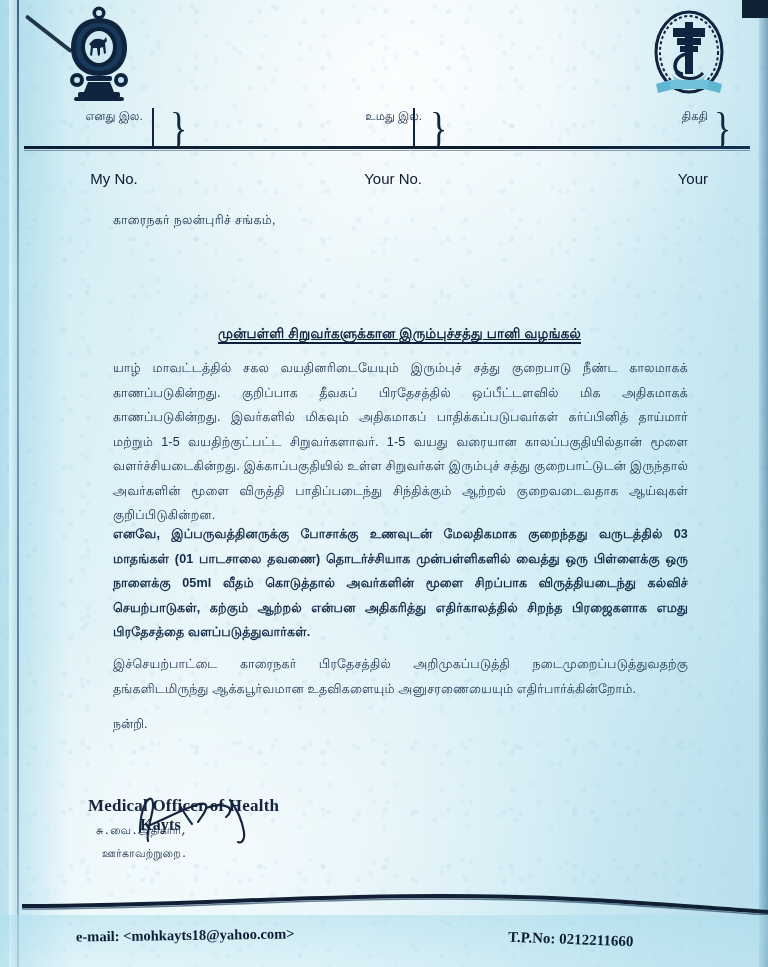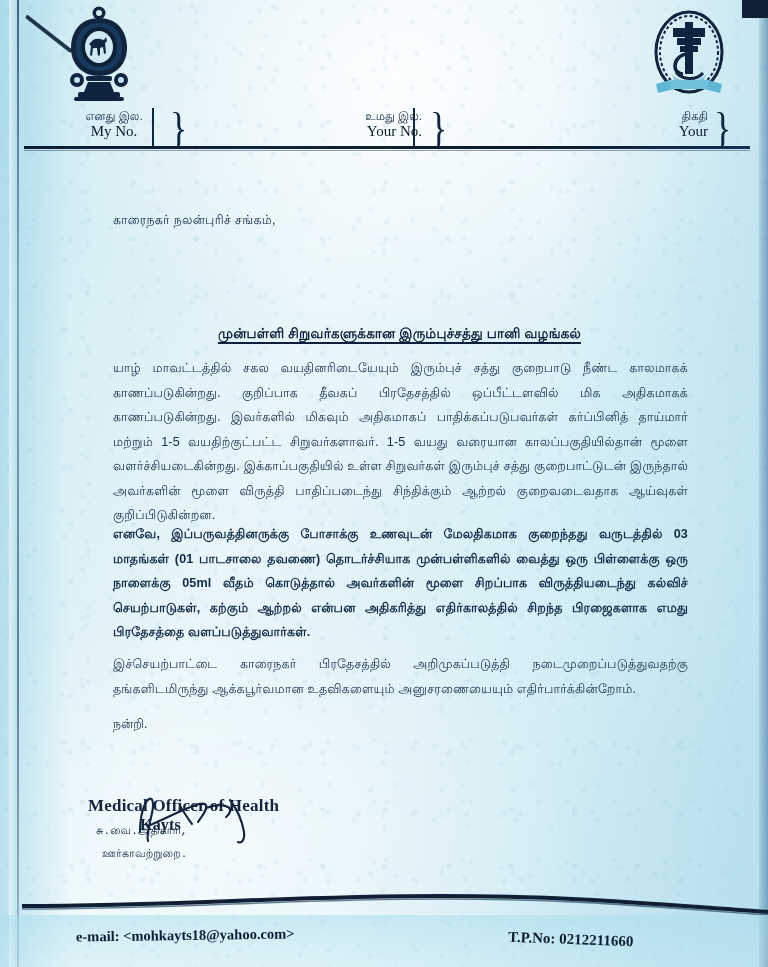--- a/index.html
+++ b/index.html
@@ -132,23 +132,24 @@
     position: absolute;
     text-align: right;
     line-height: 1.12;
   }
   .ref-ta {
     font-family: "Liberation Sans", sans-serif;
     font-size: 11.5px;
     color: #0f2540;
   }
   .ref-en {
-    font-family: Liberation Serif, serif;
+    font-family: Liberation Sans, sans-serif;
     font-size: 15px;
     color: #0b1b31;
+    margin-top: 48px;
   }
   .brace {
     position: absolute;
     font-family: "Liberation Serif", serif;
     font-size: 36px;
     line-height: 1;
     color: #102640;
     font-weight: 400;
     transform: scaleY(1.25);
   }
@@ -184,20 +185,21 @@
   }
   .subject {
     position: absolute;
     left: 113px; right: 82px; top: 166px;
     text-align: center;
     font-family: "Liberation Sans", sans-serif;
     font-weight: bold;
     font-size: 13.5px;
     color: #0c2039;
     letter-spacing: .2px;
+    text-decoration: underline;
   }
   .subject span {
     border-bottom: 2px solid #0c2039;
     padding-bottom: 1px;
   }
   .para {
     position: absolute;
     left: 113px; right: 80px;
     text-align: justify;
     text-align-last: left;

